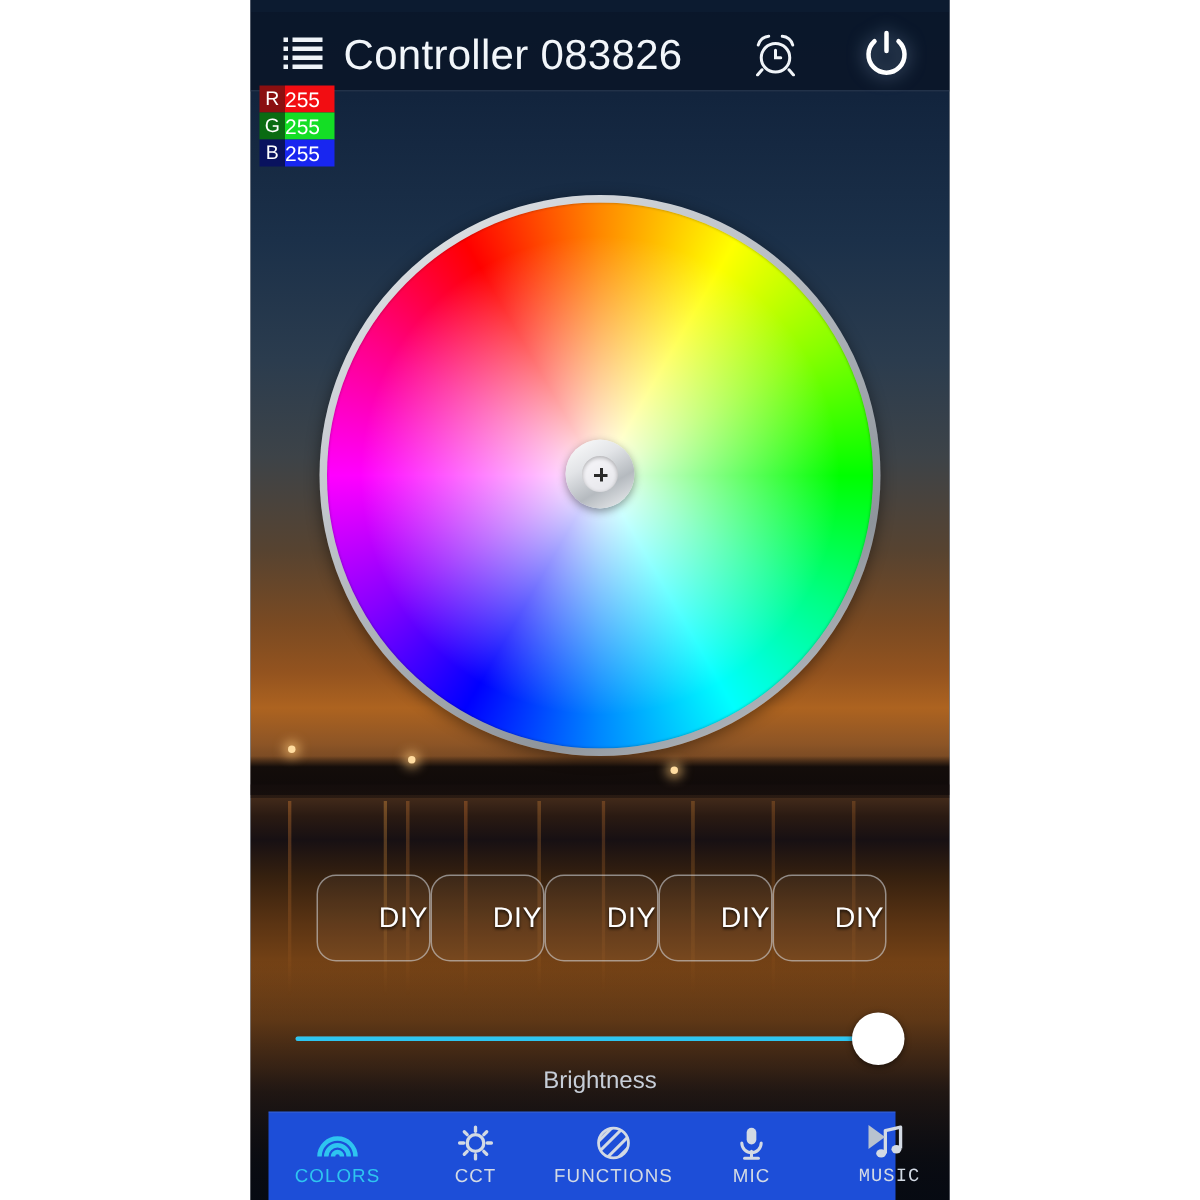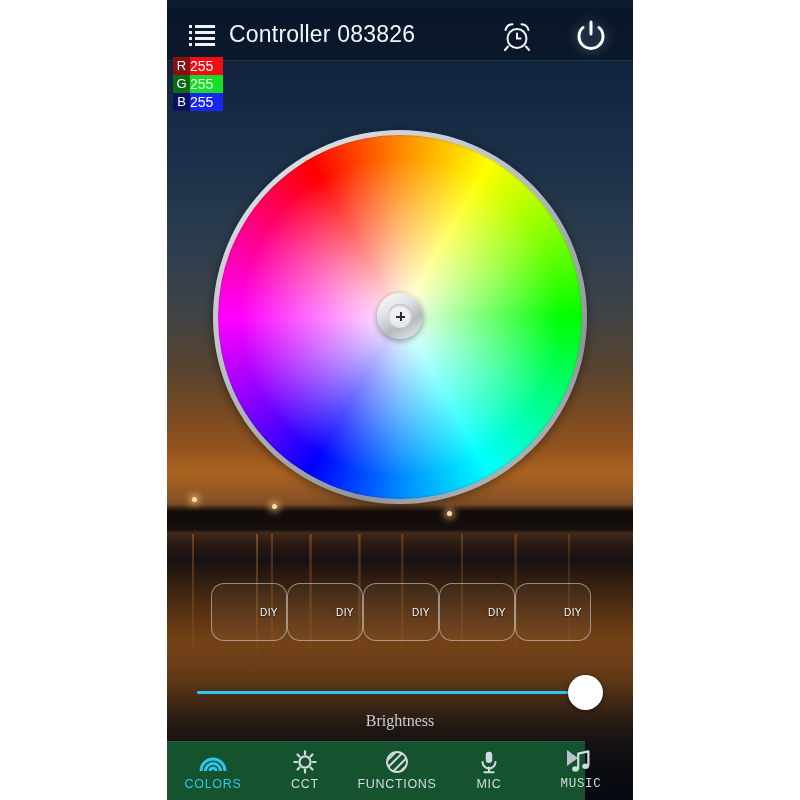--- a/index.html
+++ b/index.html
@@ -151,21 +151,21 @@
     content: "";
     position: absolute;
     left: 6px; top: 0;
     width: 20px; height: 3px;
     background: #eef3f8;
   }
   .app-title {
     position: absolute;
     left: 62px;
     top: 13px;
-    font-size: 23px;
+    font-size: 28px;
     color: #f2f6fa;
     letter-spacing: 0.2px;
     white-space: nowrap;
   }
   .alarm-icon {
     position: absolute;
     left: 334px; top: 13px;
     width: 32px; height: 30px;
     cursor: pointer;
   }
@@ -298,38 +298,37 @@
     display: flex;
     justify-content: space-between;
   }
   .diy-btn {
     width: 82px;
     height: 58px;
     border: 1.5px solid rgba(215,220,228,0.55);
     border-radius: 13px;
     background: rgba(255,255,255,0.04);
     color: #ffffff;
-    font-size: 10px;
+    font-size: 19px;
     line-height: 58px;
     text-align: center;
     letter-spacing: 0.4px;
     text-shadow: 0 1px 2px rgba(0,0,0,0.8);
     cursor: pointer;
     box-sizing: border-box;
     padding-left: 40px;
   }
 
   
   .bright-wrap {
     position: absolute;
     left: 0;
     top: 670px;
     width: 466px;
     height: 62px;
-    font-family: Liberation Serif, serif;
   }
   .bright-track {
     position: absolute;
     left: 30px;
     top: 21px;
     width: 406px;
     height: 3px;
     background: rgba(255,255,255,0.22);
     border-radius: 2px;
   }
@@ -359,25 +358,25 @@
     top: 42px;
     width: 466px;
     text-align: center;
     font-size: 16px;
     color: #c7ced8;
   }
 
   
   .tabbar {
     position: absolute;
-    left: 0;
+    left: 12px;
     bottom: 0;
     width: 418px;
     height: 58px;
-    background: #14532d;
+    background: #1d4ed8;
     border-top: 1px solid rgba(120,150,185,0.18);
   }
   .tab {
     position: absolute;
     top: 6px;
     width: 92px;
     height: 50px;
     text-align: center;
     cursor: pointer;
   }

